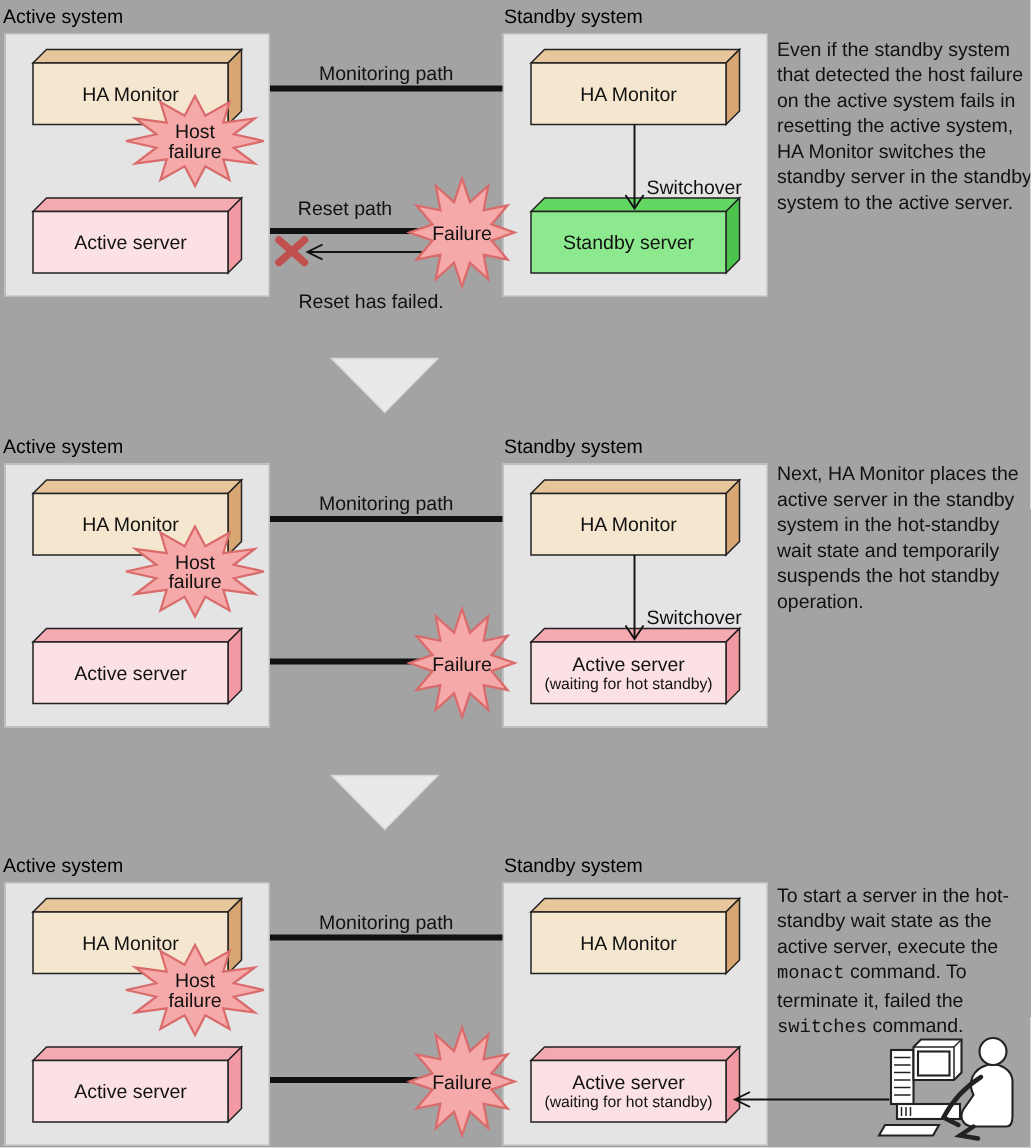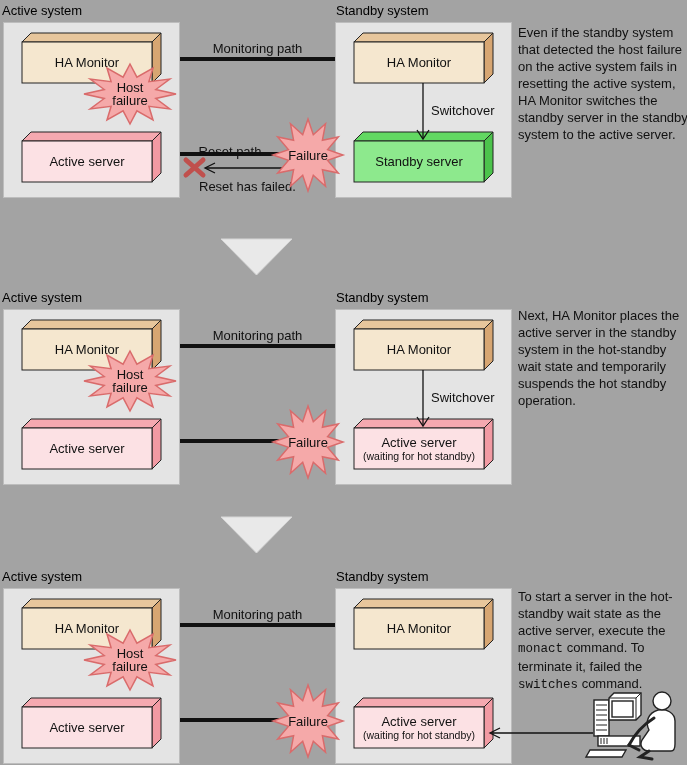--- a/index.html
+++ b/index.html
@@ -40,21 +40,21 @@
 
   .arrow-svg{position:absolute;overflow:visible;}
   .arrow-stroke{stroke:#111;stroke-width:1.3;fill:none;}
   .limb{stroke:#222;stroke-width:3;fill:none;stroke-linecap:round;}
   .w{fill:#fff;stroke:#222;stroke-width:1.4;}
   .s{stroke:#222;stroke-width:1;fill:none;}
   .xline{stroke:var(--x_mark,#c0504d);stroke-width:5;stroke-linecap:round;}
 
   .desc{position:absolute;left:518px;width:172px;font-size:13px;line-height:17px;color:#111;}
   .desc .mono{font-family:"Liberation Mono",monospace;font-size:12.5px;margin-top:45px;}
-  .smalltext{position:absolute;font-size:13px;white-space:nowrap;}
+  .smalltext{position:absolute;font-size:13px;white-space:nowrap;margin-top:14px;}
   .tri{position:absolute;}
 </style>
 </head>
 <body>
 
 <svg width="0" height="0" style="position:absolute">
   <defs>
     <g id="b3d">
       <polygon class="p-top" points="1,10 10,1 140,1 131,10"></polygon>
       <polygon class="p-side" points="131,10 140,1 140,42 131,51"></polygon>
@@ -68,21 +68,21 @@
   <section class="panel" style="top:0">
     <div class="sys-title" style="left:2px;top:3px">Active system</div>
     <div class="sys-title" style="left:336px;top:3px">Standby system</div>
     <div class="sysbox" style="left:3px;top:22px"></div>
     <div class="sysbox" style="left:335px;top:22px"></div>
 
     <div class="thickline" style="left:180px;top:57px;width:155px"></div>
     <div class="pathlabel" style="left:180px;top:41px;width:155px">Monitoring path</div>
 
     <div class="thickline" style="left:180px;top:152px;width:100px"></div>
-    <div class="pathlabel" style="left:180px;top:144px;width:100px">Reset path</div>
+    <div class="pathlabel" style="left:180px;top:131px;width:100px">Reset path</div>
 
     <div class="node tan" style="left:21px;top:32px">
       <svg width="141" height="51">
           <use href="#b3d"></use>
         </svg>
       <div class="label">HA Monitor</div>
     </div>
     <div class="node pink" style="left:21px;top:131px">
       <svg width="141" height="51">
           <use href="#b3d"></use>

